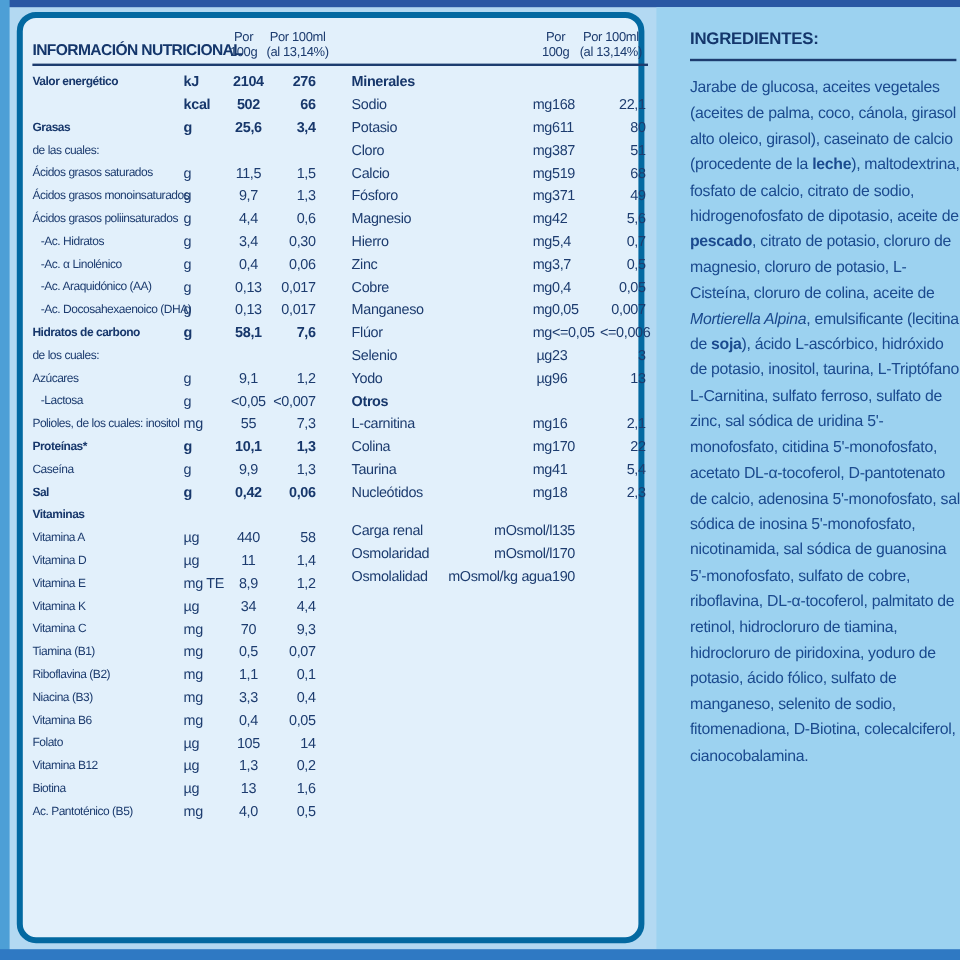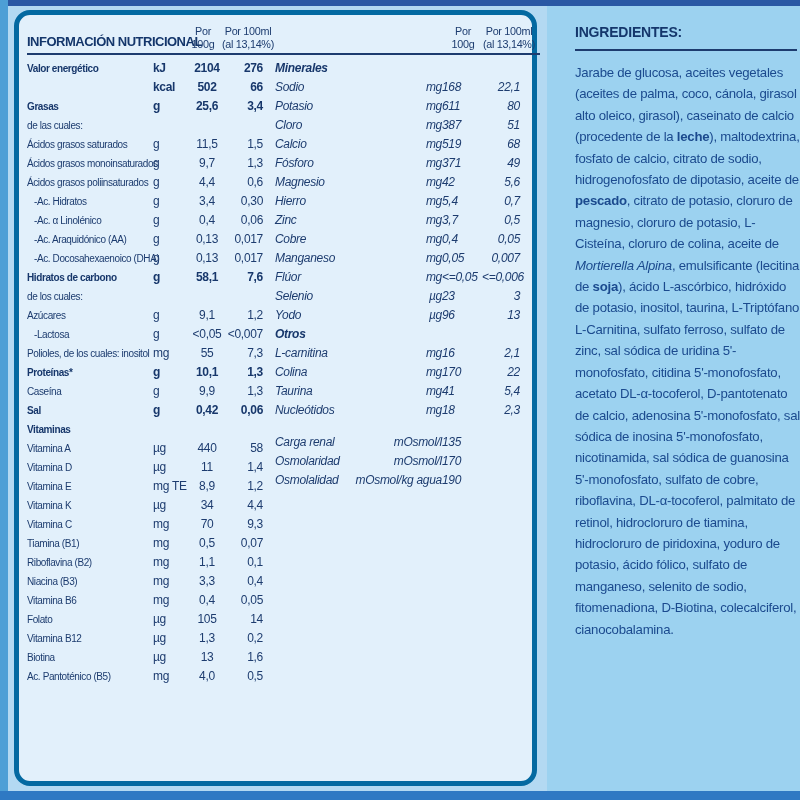--- a/index.html
+++ b/index.html
@@ -33,21 +33,21 @@
   }
   .hdr-left  .h1{left:152px;width:48px;}
   .hdr-left  .h2{left:188px;width:66px;}
   .hdr-right .h1{left:146px;width:48px;}
   .hdr-right .h2{left:184px;width:64px;}
 
   .rule{position:absolute;left:8px;top:38px;width:513px;height:2px;background:#1d3c6f;}
 
   .ntable{position:absolute;top:44px;font-size:12px;}
   .table-left{left:8px;width:236px;}
-  .table-right{left:256px;width:247px;font-style:italic;}
+  .table-right{left:274px;width:247px;}
   .row{display:flex;height:19px;line-height:19px;white-space:nowrap;letter-spacing:-0.3px;}
   .row span{display:block;}
   .row .lbl{flex:1 1 0;min-width:0;overflow:visible;text-align:left;}
   .table-left  .lbl{font-size:10px;letter-spacing:-0.4px;}
   .table-left  .unit{width:34px;text-align:left;flex:none;}
   .table-left  .v1{width:40px;text-align:center;flex:none;}
   .table-left  .v2{width:36px;text-align:right;flex:none;}
   .table-right .row{padding-right:2px;}
   .table-right .unit{margin-left:auto;text-align:right;flex:none;}
   .table-right .v1{width:40px;flex:none;}

